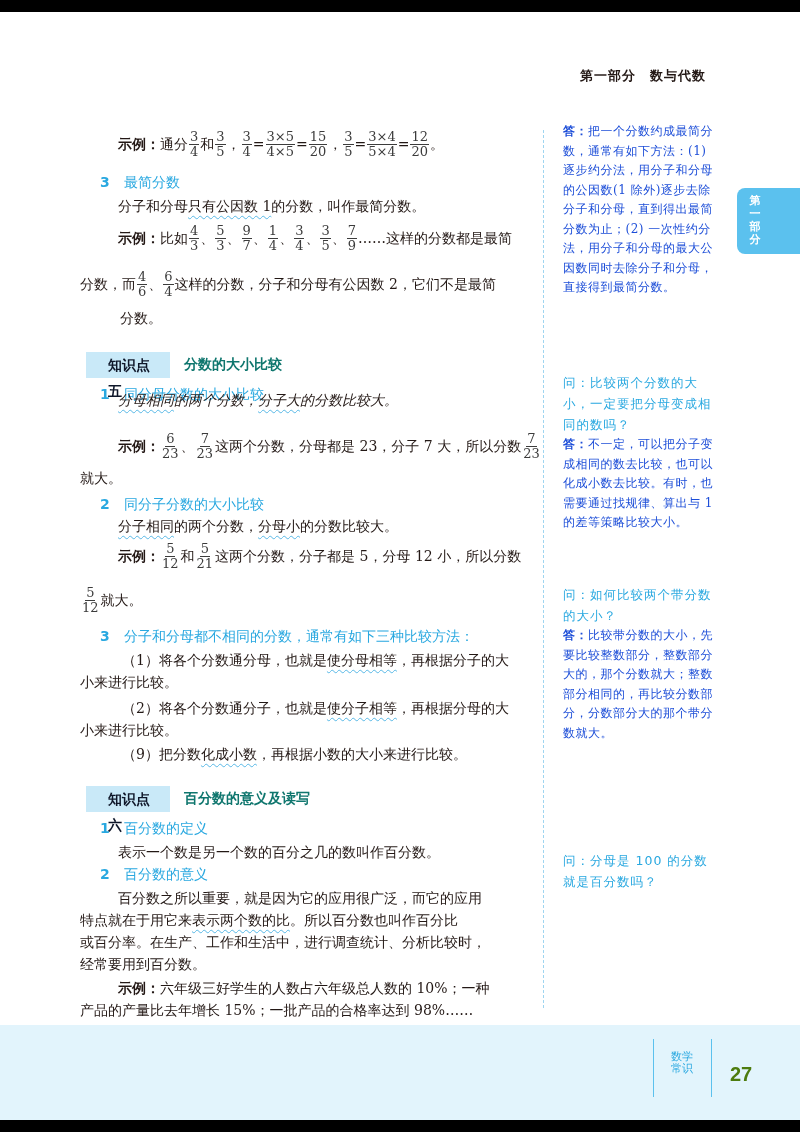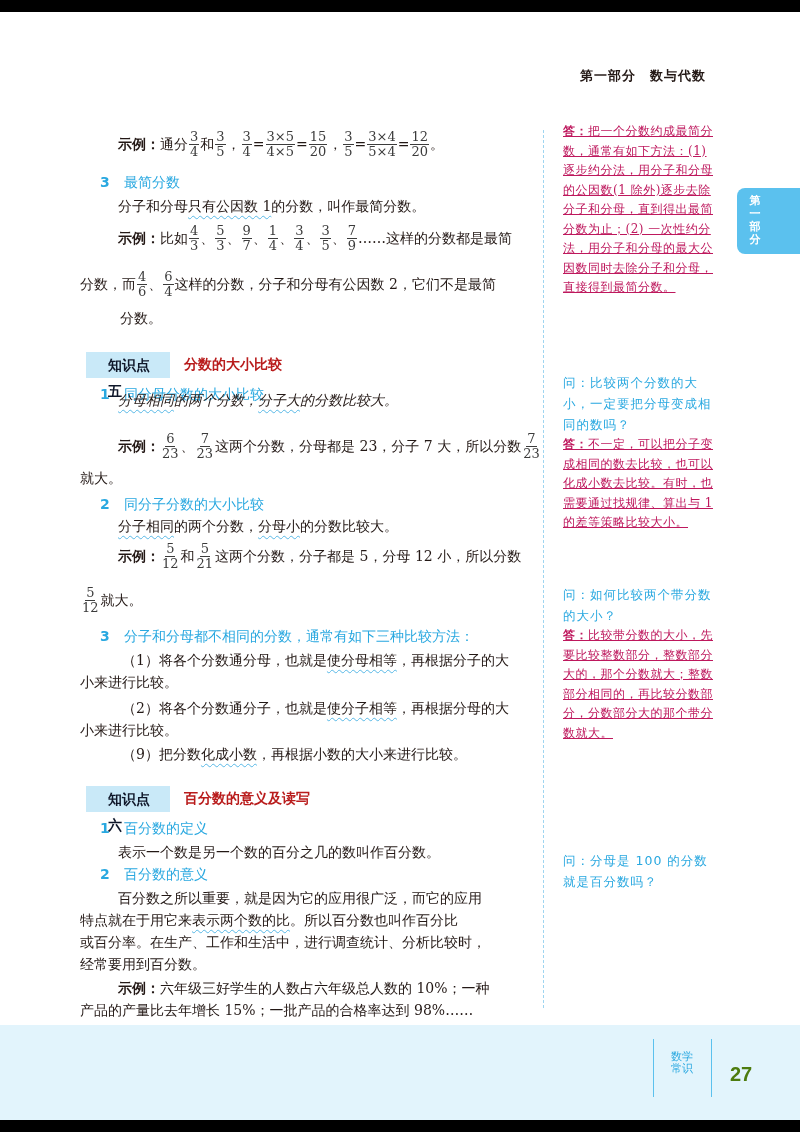--- a/index.html
+++ b/index.html
@@ -21,28 +21,28 @@
     .sub { font-family: "DejaVu Sans", sans-serif; font-size: 14px; color: #29a8e0; }
     .sub .n { font-weight: bold; display: inline-block; width: 24px; }
     .wave { text-decoration: underline wavy #58b8e6; text-underline-offset: 4px; text-decoration-thickness: 1px; }
 
     .frac { display: inline-flex; flex-direction: column; align-items: center; vertical-align: middle; font-size: 13px; line-height: 14px; margin: 0 1px; color: #3c3c3c; }
     .frac .num { padding: 0 1px; border-bottom: 1px solid #3c3c3c; }
     .frac .den { padding: 0 1px; }
 
     .kp { position: absolute; left: 0; height: 26px; display: flex; align-items: center; font-family: "DejaVu Sans", sans-serif; font-weight: bold; font-size: 14px; }
     .kp .tag { background: #c9e9f8; color: #0f172a; height: 26px; line-height: 26px; padding: 0 8px 0 22px; width: 84px; }
-    .kp .ttl { color: #b91c1c; margin-left: 14px; }
+    .kp .ttl { color: #0f766e; margin-left: 14px; }
 
     .divider { position: absolute; left: 543px; top: 118px; height: 878px; border-left: 1px dashed #9fd5f0; }
 
     .side { position: absolute; left: 563px; width: 150px; font-size: 12px; line-height: 19.5px; letter-spacing: 0.5px; }
     .side .q { color: #29a8e0; font-family: "DejaVu Sans", sans-serif; font-size: 12.5px; line-height: 21px; letter-spacing: 1px; }
     .side .a .lbl { font-family: "DejaVu Sans", sans-serif; font-weight: bold; }
-    .side p { white-space: normal; word-break: break-all; color: #be185d; text-decoration: underline; }
+    .side p { white-space: normal; word-break: break-all; color: #1d4ed8; }
 
     .footer { position: absolute; left: 0; top: 1013px; width: 800px; height: 95px; background: #e2f4fc; }
     .footer .txt { position: absolute; left: 106px; top: 20px; width: 535px; font-family: "DejaVu Sans", sans-serif; font-size: 12.5px; line-height: 21px; color: #3a3a3a; text-indent: 32px; }
     .footer .vl1 { position: absolute; left: 653px; top: 14px; height: 58px; border-left: 1.5px solid #5bc1ee; }
     .footer .vl2 { position: absolute; left: 711px; top: 14px; height: 58px; border-left: 1.5px solid #5bc1ee; }
     .footer .cat { position: absolute; left: 666px; top: 26px; width: 32px; font-family: "DejaVu Sans", sans-serif; font-size: 11px; line-height: 12px; color: #29a8e0; text-align: center; }
     .footer .pg { position: absolute; left: 730px; top: 38px; font-family: "Liberation Sans", sans-serif; font-weight: bold; font-size: 20px; color: #4d7c0f; }
   </style>
 </head>
 <body>

